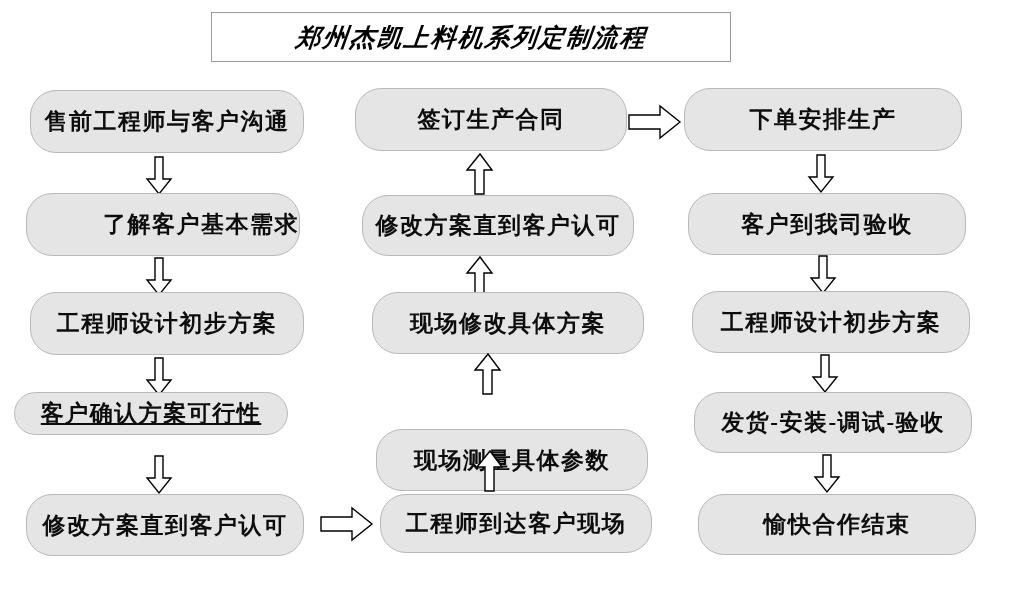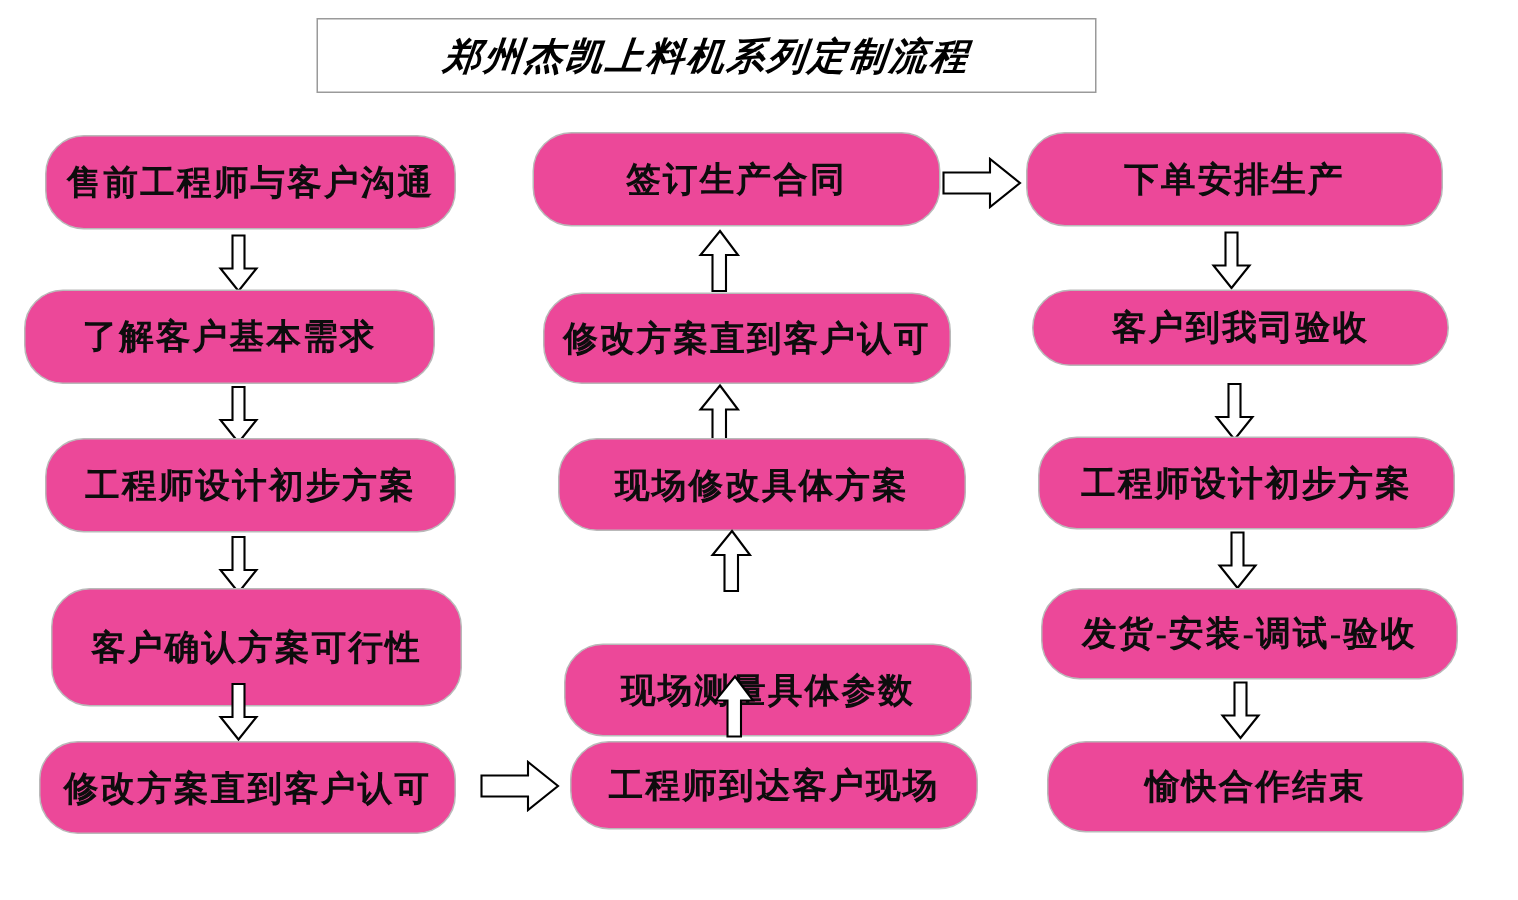--- a/index.html
+++ b/index.html
@@ -32,21 +32,21 @@
     white-space:nowrap;
     transform:skewX(-6deg);
   }
 
   
   .node{
     position:absolute;
     box-sizing:border-box;
     border:1px solid #b9b9b9;
     border-radius:26px;
-    background:#ec4899;
+    background:#e5e5e5;
     display:flex;align-items:center;justify-content:center;
     color:#0d0d0d;
   }
   .node-label{
     font-family:"Liberation Serif","DejaVu Serif",serif;
     font-size:23px;
     font-weight:700;
     letter-spacing:1.5px;
     white-space:nowrap;
     line-height:1;
@@ -74,41 +74,41 @@
   <div class="node" style="left:30px;top:90px;width:274px;height:63px;">
     <span class="node-label">售前工程师与客户沟通</span>
   </div>
 
   <div class="arrow" style="left:146px;top:157px;">
     <svg width="26" height="38" viewBox="0 0 26 38">
       <polygon points="9,0 17,0 17,22 25,22 13,37 1,22 9,22"></polygon>
     </svg>
   </div>
 
-  <div class="node" style="left:16px;top:193px;width:274px;height:63px;">
+  <div class="node" style="left:26px;top:193px;width:274px;height:63px;justify-content:flex-end;">
     <span class="node-label">了解客户基本需求</span>
   </div>
 
   <div class="arrow" style="left:146px;top:258px;">
     <svg width="26" height="38" viewBox="0 0 26 38">
       <polygon points="9,0 17,0 17,22 25,22 13,37 1,22 9,22"></polygon>
     </svg>
   </div>
 
   <div class="node" style="left:30px;top:292px;width:274px;height:63px;">
     <span class="node-label">工程师设计初步方案</span>
   </div>
 
   <div class="arrow" style="left:146px;top:358px;">
     <svg width="26" height="38" viewBox="0 0 26 38">
       <polygon points="9,0 17,0 17,22 25,22 13,37 1,22 9,22"></polygon>
     </svg>
   </div>
 
-  <div class="node" style="left:34px;top:392px;width:274px;height:79px;">
+  <div class="node" style="left:14px;top:392px;width:274px;height:43px;text-decoration:underline;">
     <span class="node-label">客户确认方案可行性</span>
   </div>
 
   <div class="arrow" style="left:146px;top:456px;">
     <svg width="26" height="38" viewBox="0 0 26 38">
       <polygon points="9,0 17,0 17,22 25,22 13,37 1,22 9,22"></polygon>
     </svg>
   </div>
 
   <div class="node" style="left:26px;top:494px;width:278px;height:62px;">
@@ -174,21 +174,21 @@
   <div class="node" style="left:684px;top:88px;width:278px;height:63px;">
     <span class="node-label">下单安排生产</span>
   </div>
 
   <div class="arrow" style="left:808px;top:155px;">
     <svg width="26" height="38" viewBox="0 0 26 38">
       <polygon points="9,0 17,0 17,22 25,22 13,37 1,22 9,22"></polygon>
     </svg>
   </div>
 
-  <div class="node" style="left:688px;top:193px;width:278px;height:51px;">
+  <div class="node" style="left:688px;top:193px;width:278px;height:62px;">
     <span class="node-label">客户到我司验收</span>
   </div>
 
   <div class="arrow" style="left:810px;top:256px;">
     <svg width="26" height="38" viewBox="0 0 26 38">
       <polygon points="9,0 17,0 17,22 25,22 13,37 1,22 9,22"></polygon>
     </svg>
   </div>
 
   <div class="node" style="left:692px;top:291px;width:278px;height:62px;">

